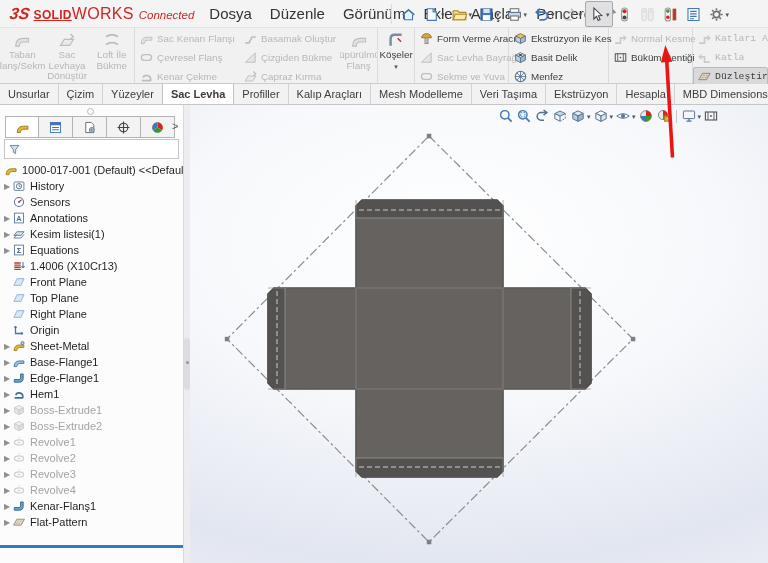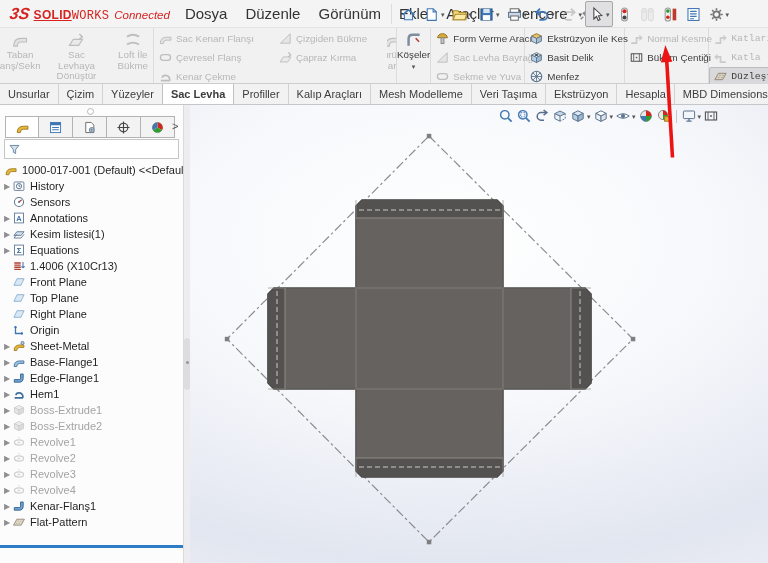--- a/index.html
+++ b/index.html
@@ -6,36 +6,36 @@
   .app{position:relative;width:768px;height:563px;background:#f0f0f1;overflow:hidden;
        font-family:"Liberation Sans",sans-serif;font-size:11px;color:#3d3d3d;
        -webkit-user-select:none;user-select:none;}
   svg{display:block}
   
   .titlebar{position:absolute;left:0;top:0;width:768px;height:28px;background:#f4f4f5;
             border-bottom:1px solid #e3e3e5;box-sizing:border-box;display:flex;align-items:center;}
   .logo{display:flex;align-items:baseline;padding-left:10px;min-width:128px;color:var(--brand-red);white-space:nowrap;}
   .logo-3s{font-style:italic;font-weight:bold;font-size:16px;margin-right:4px;display:inline-block;transform:skewX(-10deg);}
   .logo-solid{font-weight:bold;font-size:12px;letter-spacing:.3px;text-decoration:underline;}
-  .logo-works{font-size:12px;letter-spacing:.3px;font-family:Liberation Mono, monospace;}
+  .logo-works{font-size:16px;letter-spacing:.3px;}
   .logo-connected{font-style:italic;font-size:11.5px;margin-left:5px;}
   .menus{display:flex;margin-left:6px;}
   .mi{padding:4px 9px;font-size:15px;color:#333;cursor:default;}
   .pin{width:15px;height:15px;margin-left:2px;}
   .tb-div{position:absolute;left:391px;top:4px;width:1px;height:20px;background:#dcdcde;}
   .qtoolbar{position:absolute;left:397px;top:0;height:28px;display:flex;align-items:center;}
   .qbtn{display:flex;align-items:center;height:24px;padding:0 2px;border:1px solid transparent;border-radius:2px;}
   .qbtn .ic{width:17px;height:17px;}
   .qbtn.pressed{background:#e0e0e2;border-color:#a8a8aa;}
   .qbtn.dis svg{filter:grayscale(1) opacity(.45);}
   .caret{font-size:7px;color:#555;margin-left:1px;line-height:7px;}
   
   .ribbon{position:absolute;top:28px;left:0;width:768px;height:56px;background:#f1f1f2;
           border-bottom:1px solid #cdcdcf;box-sizing:border-box;display:flex;}
-  .rgroup{height:55px;border-right:1px solid #dcdcde;box-sizing:border-box;display:flex;align-items:flex-start;padding-top:1px;gap:16px;}
+  .rgroup{height:55px;border-right:1px solid #dcdcde;box-sizing:border-box;display:flex;align-items:flex-start;padding-top:1px;}
   .rgroup:last-child{border-right:none;font-family:Liberation Mono, monospace;}
   .bigbtn{flex:1;display:flex;flex-direction:column;align-items:center;height:53px;padding-top:2px;text-align:center;overflow:hidden;}
   .bigbtn .ic{width:18px;height:18px;}
   .bigbtn .lbl{font-size:9.8px;line-height:10.5px;white-space:pre-line;margin-top:1px;}
   .rowcol{display:flex;flex-direction:column;}
   .rowbtn{display:flex;align-items:center;height:17px;padding:0 3px;white-space:nowrap;border:1px solid transparent;border-radius:2px;}
   .rowbtn .ic{width:15px;height:15px;margin-right:3px;flex:0 0 auto;}
   .rowbtn .lbl{font-size:9.8px;color:#3d3d3d;}
   .rowbtn.pressed{background:#d9d9db;border-color:#bbbbbd;}
   .dis .lbl{color:#b9b7b5;}
@@ -301,20 +301,28 @@
                 <path d="M3 12.4 H12.6 M12.6 12.4 Q12.6 6.8 7.8 6.8 Q4.6 6.8 4.6 9.4" fill="none" stroke="#7c8da0" stroke-width="1.9"></path>
               </svg>
             </span>
             <span class="lbl">Kenar Çekme</span>
           </div>
         </div>
         <div class="rowcol">
           <div class="rowbtn dis">
             <span class="ic">
               <svg viewBox="0 0 16 16" width="100%" height="100%">
+                <path d="M2.4 12.6 H6.4 L9.6 6.4 H13.6" fill="none" stroke="#7c8da0" stroke-width="1.8"></path>
+              </svg>
+            </span>
+            <span class="lbl">Basamak Oluştur</span>
+          </div>
+          <div class="rowbtn dis">
+            <span class="ic">
+              <svg viewBox="0 0 16 16" width="100%" height="100%">
                 <path d="M2.6 13 H13 V3 Z" fill="#d3dae0" stroke="#7c8da0"></path>
               </svg>
             </span>
             <span class="lbl">Çizgiden Bükme</span>
           </div>
           <div class="rowbtn dis">
             <span class="ic">
               <svg viewBox="0 0 16 16" width="100%" height="100%">
                 <path d="M2.2 12.8 5.6 7.4 H13.8 L10.4 12.8 Z" fill="#dde4ea" stroke="#7c8da0"></path>
                 <path d="M11 2.6 13.6 5 11 7.4" fill="none" stroke="#7c8da0" stroke-width="1.3"></path>

